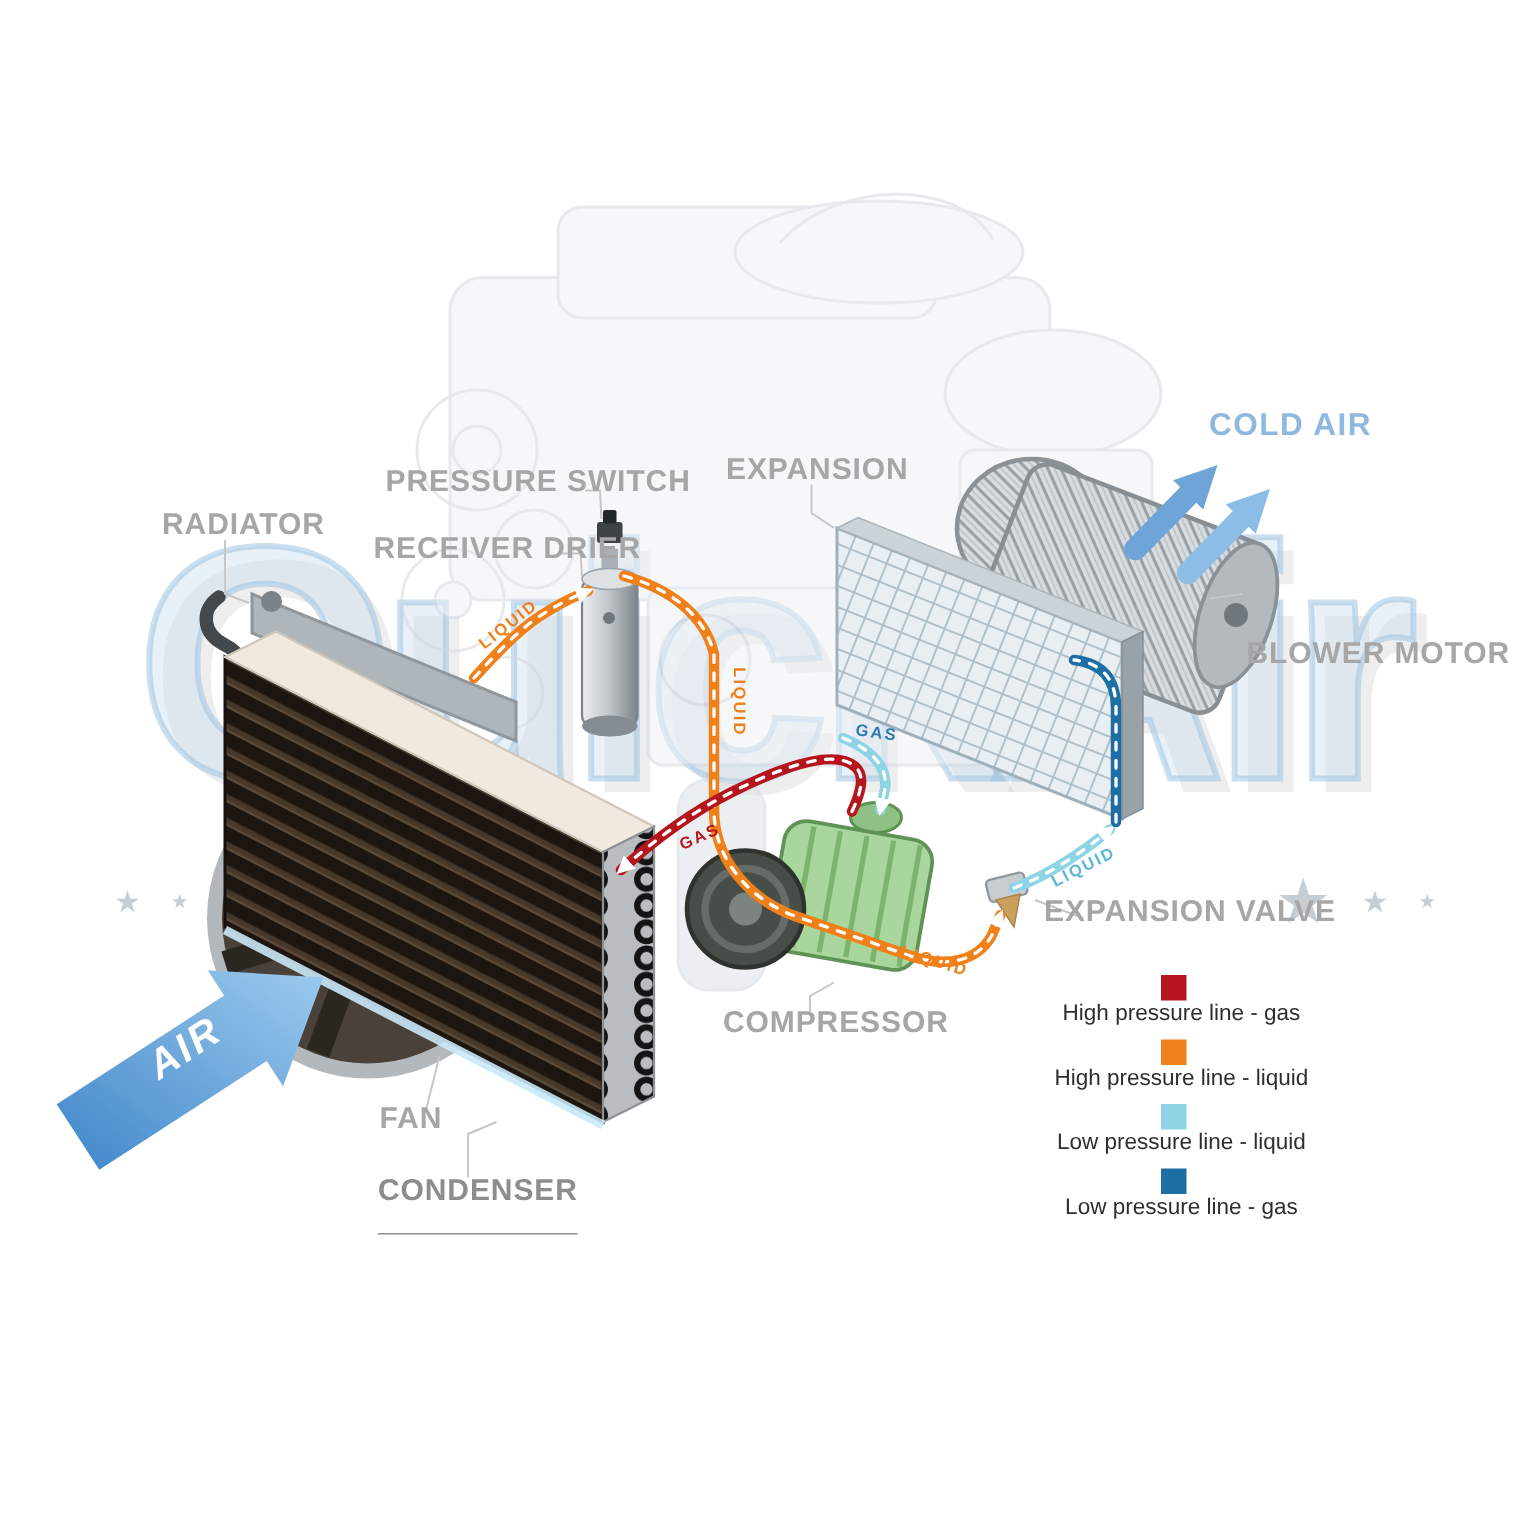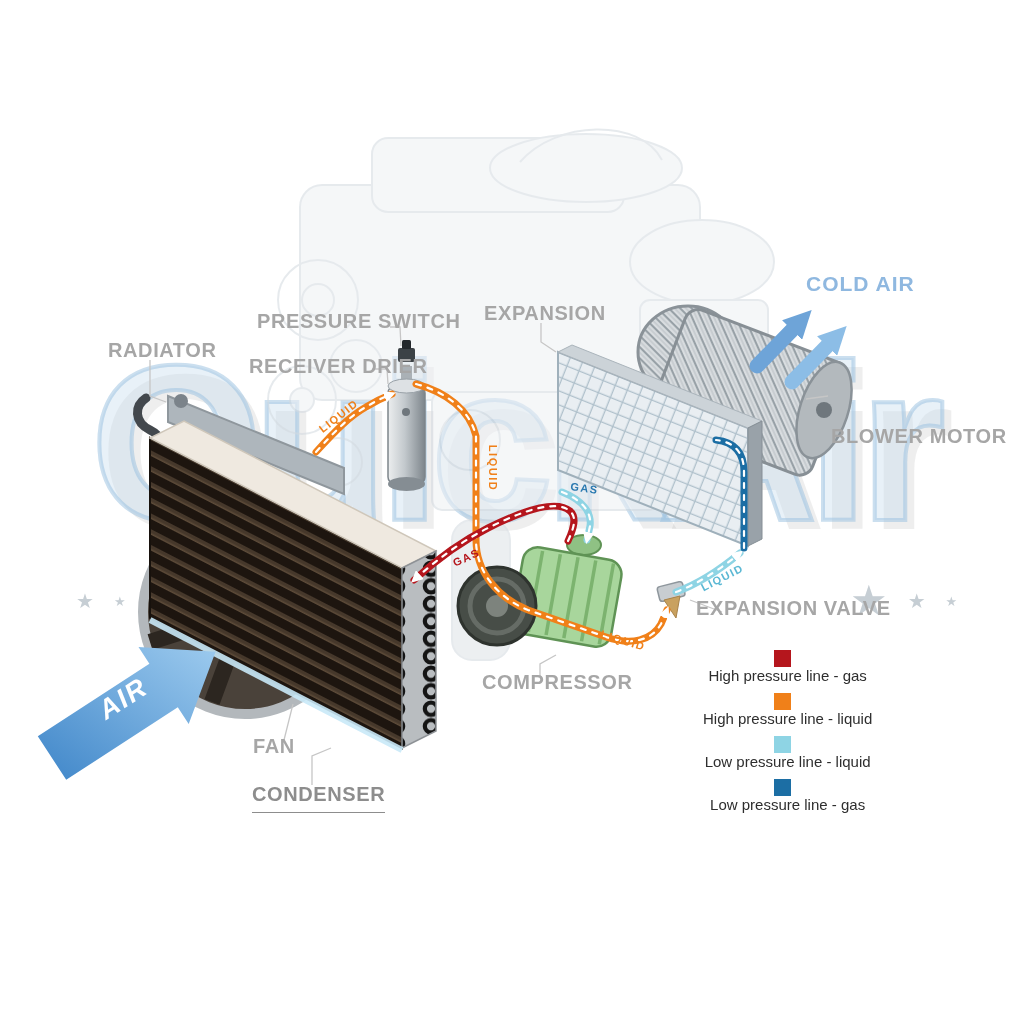--- a/index.html
+++ b/index.html
@@ -19,21 +19,21 @@
   .stars-right .s1{font-size:42px;}.stars-right .s2{font-size:20px;}.stars-right .s3{font-size:13px;}
   .lbl{position:absolute;font-size:20px;color:#a6a6a6;letter-spacing:.6px;white-space:nowrap;z-index:3;font-weight:bold;}
   .lbl-radiator{left:108px;top:339px;}
   .lbl-pressure-switch{left:257px;top:310px;}
   .lbl-receiver-drier{left:249px;top:355px;text-align:center;}
   .lbl-evaporator{left:484px;top:302px;}
   .lbl-blower-motor{left:831px;top:381px;margin-top:44px;}
   .lbl-expansion-valve{left:696px;top:597px;}
   .lbl-compressor{left:482px;top:671px;}
   .lbl-fan{left:253px;top:735px;}
-  .lbl-condenser{left:252px;top:783px;color:#8d8d8d;border-bottom:1.5px solid #8d8d8d;padding-bottom:6px;}
+  .lbl-condenser{left:252px;top:783px;color:#8d8d8d;border-bottom:1.5px solid #8d8d8d;padding-bottom:16px;}
   .lbl-cold-air{left:806px;top:272px;font-size:21px;font-weight:bold;letter-spacing:1px;color:#8fb8e0;}
   .legend{position:absolute;left:703px;top:650px;z-index:3;}
   .legend-row{display:flex;align-items:center;margin-bottom:9px;flex-direction:column;}
   .swatch{width:17px;height:17px;margin-right:10px;flex:0 0 17px;background:#ccc;}
   .legend-text{font-size:15px;color:#2e2e2e;}
 </style>
 </head>
 <body>
 
 <div class="canvas">

